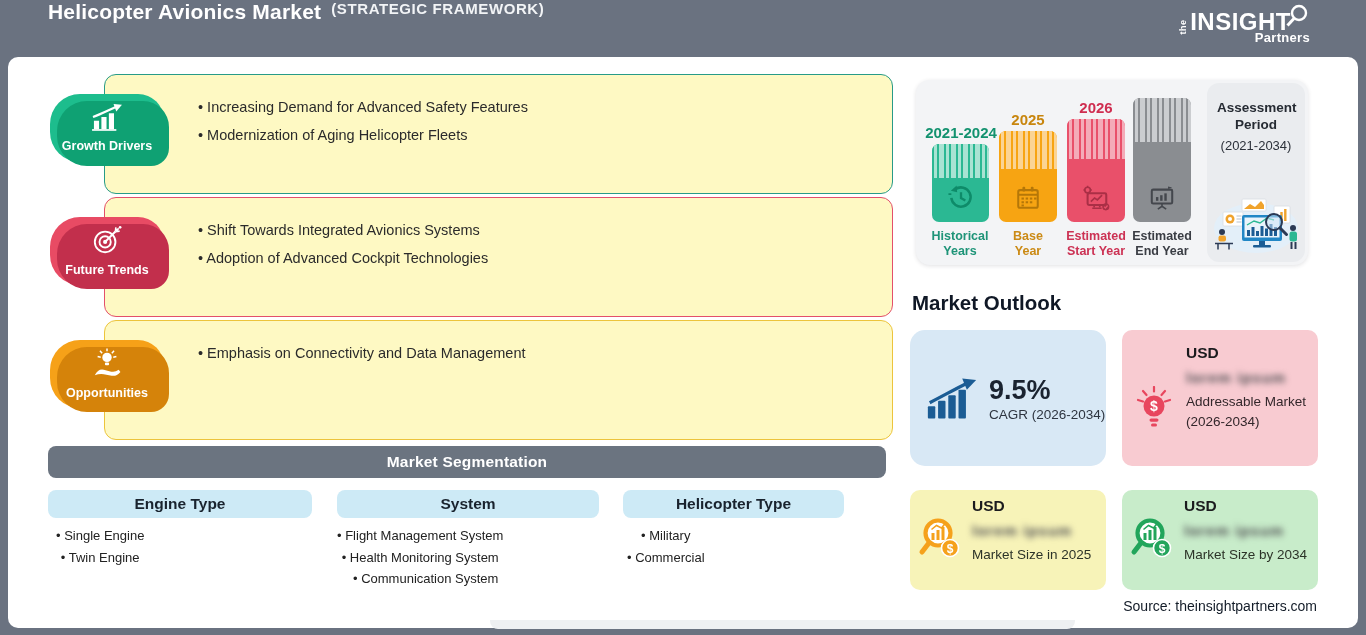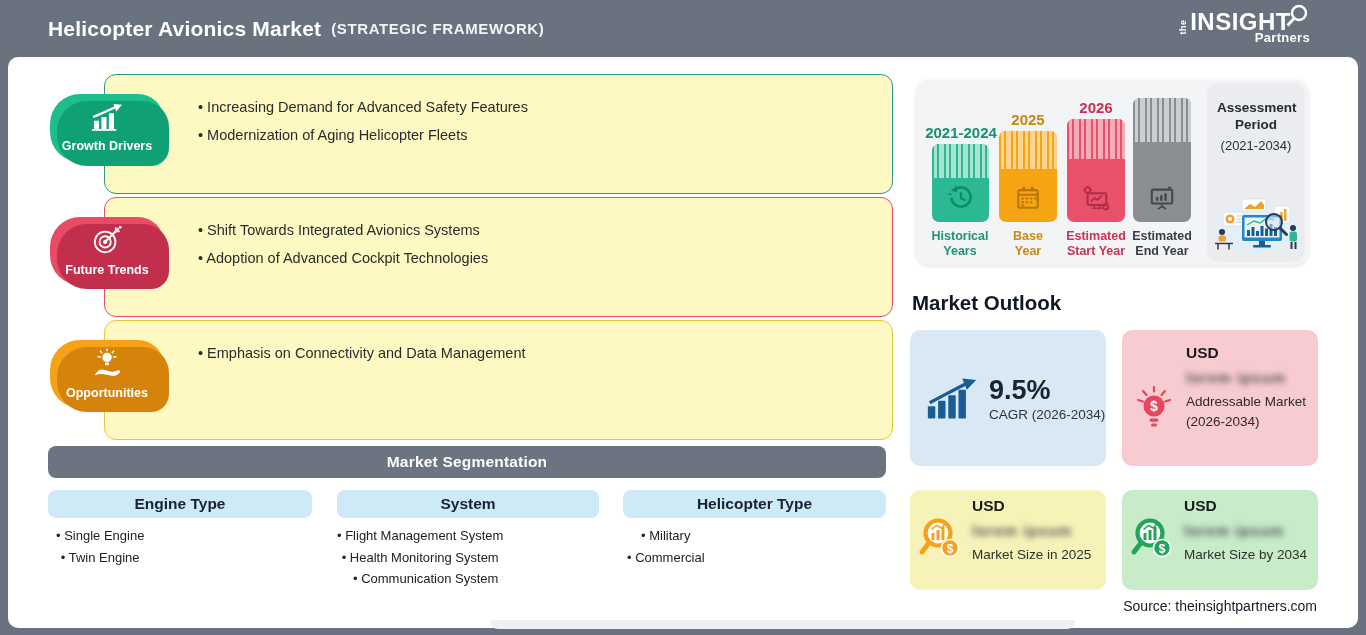--- a/index.html
+++ b/index.html
@@ -1,21 +1,21 @@
 <!DOCTYPE html>
 <html><head>
 <meta charset="utf-8">
 <style>
   * { margin:0; padding:0; box-sizing:border-box; }
   html,body { width:1366px; height:635px; }
   body { font-family:"Liberation Sans", sans-serif; background:#6a7280; overflow:hidden; }
   .page { position:relative; width:1366px; height:635px; background:#6a7280; }
 
   
-  .header { position:absolute; left:0; top:0; width:100%; height:57px; display:flex; align-items:center; }
+  .header { position:absolute; left:0; top:0; width:100%; height:57px; display:flex; }
   .hdr-title { margin-left:48px; color:#fff; font-size:21px; font-weight:bold; letter-spacing:.2px; }
   .hdr-sub { color:#f2f4f6; font-size:15px; font-weight:600; margin-left:10px; letter-spacing:.6px; }
   .logo { position:absolute; right:56px; top:6px; display:flex; align-items:flex-start; color:#fff; }
   .logo-the { font-size:9px; font-weight:bold; transform:rotate(-90deg) translate(-2px,0); transform-origin:center; margin-top:14px; letter-spacing:.5px; }
   .logo-main { font-size:24px; font-weight:bold; letter-spacing:.5px; display:flex; align-items:flex-start; line-height:24px; margin-top:4px; }
   .logo-lens { margin-left:-7px; margin-top:-6px; }
   .logo-sub { font-size:13px; font-weight:bold; text-align:right; margin-top:-4px; letter-spacing:.3px; }
 
   
   .canvas { position:absolute; left:8px; top:57px; width:1350px; height:571px; background:#ffffff; border-radius:10px; }
@@ -40,21 +40,21 @@
   .badge.o { top:340px; background:#f6a118; } .badge.o::before { background:#d5830a; }
 
   
   .seg-bar { position:absolute; left:48px; top:446px; width:838px; height:32px; background:#6b7480;
              border-radius:8px; display:flex; align-items:center; justify-content:center;
              color:#fff; font-size:15.5px; font-weight:bold; letter-spacing:.2px; }
   .seg-head { position:absolute; top:490px; height:28px; background:#cdeaf6; border-radius:8px;
               display:flex; align-items:center; justify-content:center; font-size:15.5px; font-weight:bold; color:#19232e; }
   .seg-head.c1 { left:48px;  width:264px; }
   .seg-head.c2 { left:337px; width:262px; }
-  .seg-head.c3 { left:623px; width:263px; }
+  .seg-head.c3 { left:623px; width:221px; }
   .seg-list { position:absolute; top:525px; list-style:none; }
   .seg-list li { font-size:13px; color:#222; line-height:21.5px;text-align:center; }
   .seg-list li::before { content:"• "; }
   .seg-list.c1 { left:56px; } .seg-list.c2 { left:337px; } .seg-list.c3 { left:627px; }
   .seg-list.c2 li.indent { margin-left:11px; }
 
   
   .tl-box { position:absolute; left:916px; top:80px; width:392px; height:185px; background:#f3f4f6;
             border-radius:14px; box-shadow:0 1px 4px rgba(40,45,55,.14); }
   .tl-bar { position:absolute; bottom:43px; border-radius:7px; overflow:hidden; }
@@ -81,21 +81,21 @@
   .assess { position:absolute; left:291px; top:3px; bottom:3px; width:98px; background:#eaecef;
             border-radius:12px; text-align:center; padding-top:16px; }
   .assess-title { font-size:13.5px; font-weight:bold; color:#262b33; line-height:17px; padding:0 10px; }
   .assess-range { font-size:13px; font-weight:500; color:#2c313a; margin-top:5px; }
   .assess svg.illu { position:absolute; left:50%; transform:translateX(-50%); bottom:7px; }
 
   
   .mo-heading { position:absolute; left:912px; top:291px; font-size:20.5px; font-weight:bold; color:#101826; }
   .mo-card { position:absolute; border-radius:10px; }
   .mo-blue   { left:910px;  top:330px; width:196px; height:136px; background:#d8e8f5;
-               display:flex; align-items:center; padding-left:16px; gap:11px; }
+               display:flex; align-items:center; padding-left:16px; gap:11px;border-radius:15px; }
   .mo-pink   { left:1122px; top:330px; width:196px; height:136px; background:#f8cbd1; }
   .mo-yellow { left:910px;  top:490px; width:196px; height:100px; background:#f7f3b8; }
   .mo-green  { left:1122px; top:490px; width:196px; height:100px; background:#c8ecca; }
   .mo-value { font-size:27px; font-weight:bold; color:#1a2330; line-height:30px; }
   .mo-vlabel { font-size:13.5px; color:#2e3540; margin-top:2px; }
   .mo-icon-abs { position:absolute; }
   .mo-text { position:absolute; }
   .mo-pink .mo-icon-abs { left:12px; top:56px; }
   .mo-pink .mo-text { left:64px; top:14px; width:122px; }
   .mo-yellow .mo-icon-abs, .mo-green .mo-icon-abs { left:8px; top:26px; }

